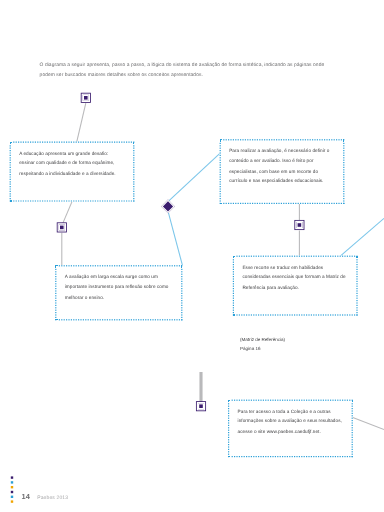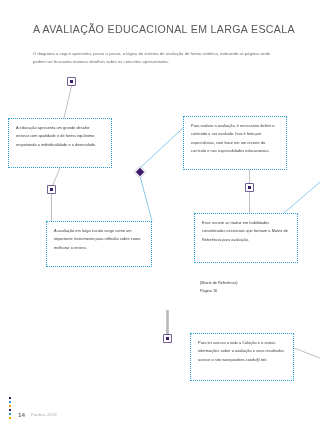--- a/index.html
+++ b/index.html
@@ -88,21 +88,20 @@
   .footer-text{
     position:absolute;left:31px;bottom:10px;
     font-size:4.2px;color:#a8a8aa;letter-spacing:.1px;
   }
 </style>
 </head>
 <body>
 
 <div class="page">
 
-  <div class="title">A AVALIAÇÃO EDUCACIONAL EM LARGA ESCALA</div>
   <div class="intro">O diagrama a seguir apresenta, passo a passo, a lógica do sistema de avaliação de forma sintética, indicando as páginas onde podem ser buscados maiores detalhes sobre os conceitos apresentados.</div>
 
   <div class="diagram">
 
     <svg class="svg-layer" viewBox="0 0 320 427">
       <line x1="71.5" y1="86" x2="64" y2="118" stroke="#b9b9bb" stroke-width="0.9"></line>
       <line x1="60" y1="168" x2="51.5" y2="188" stroke="#b9b9bb" stroke-width="0.9"></line>
       <line x1="51.5" y1="194" x2="51.5" y2="221" stroke="#b9b9bb" stroke-width="0.9"></line>
       <line x1="152" y1="221" x2="140" y2="176" stroke="#7cc6ea" stroke-width="0.9"></line>
       <line x1="140" y1="168" x2="183" y2="128" stroke="#7cc6ea" stroke-width="0.9"></line>

